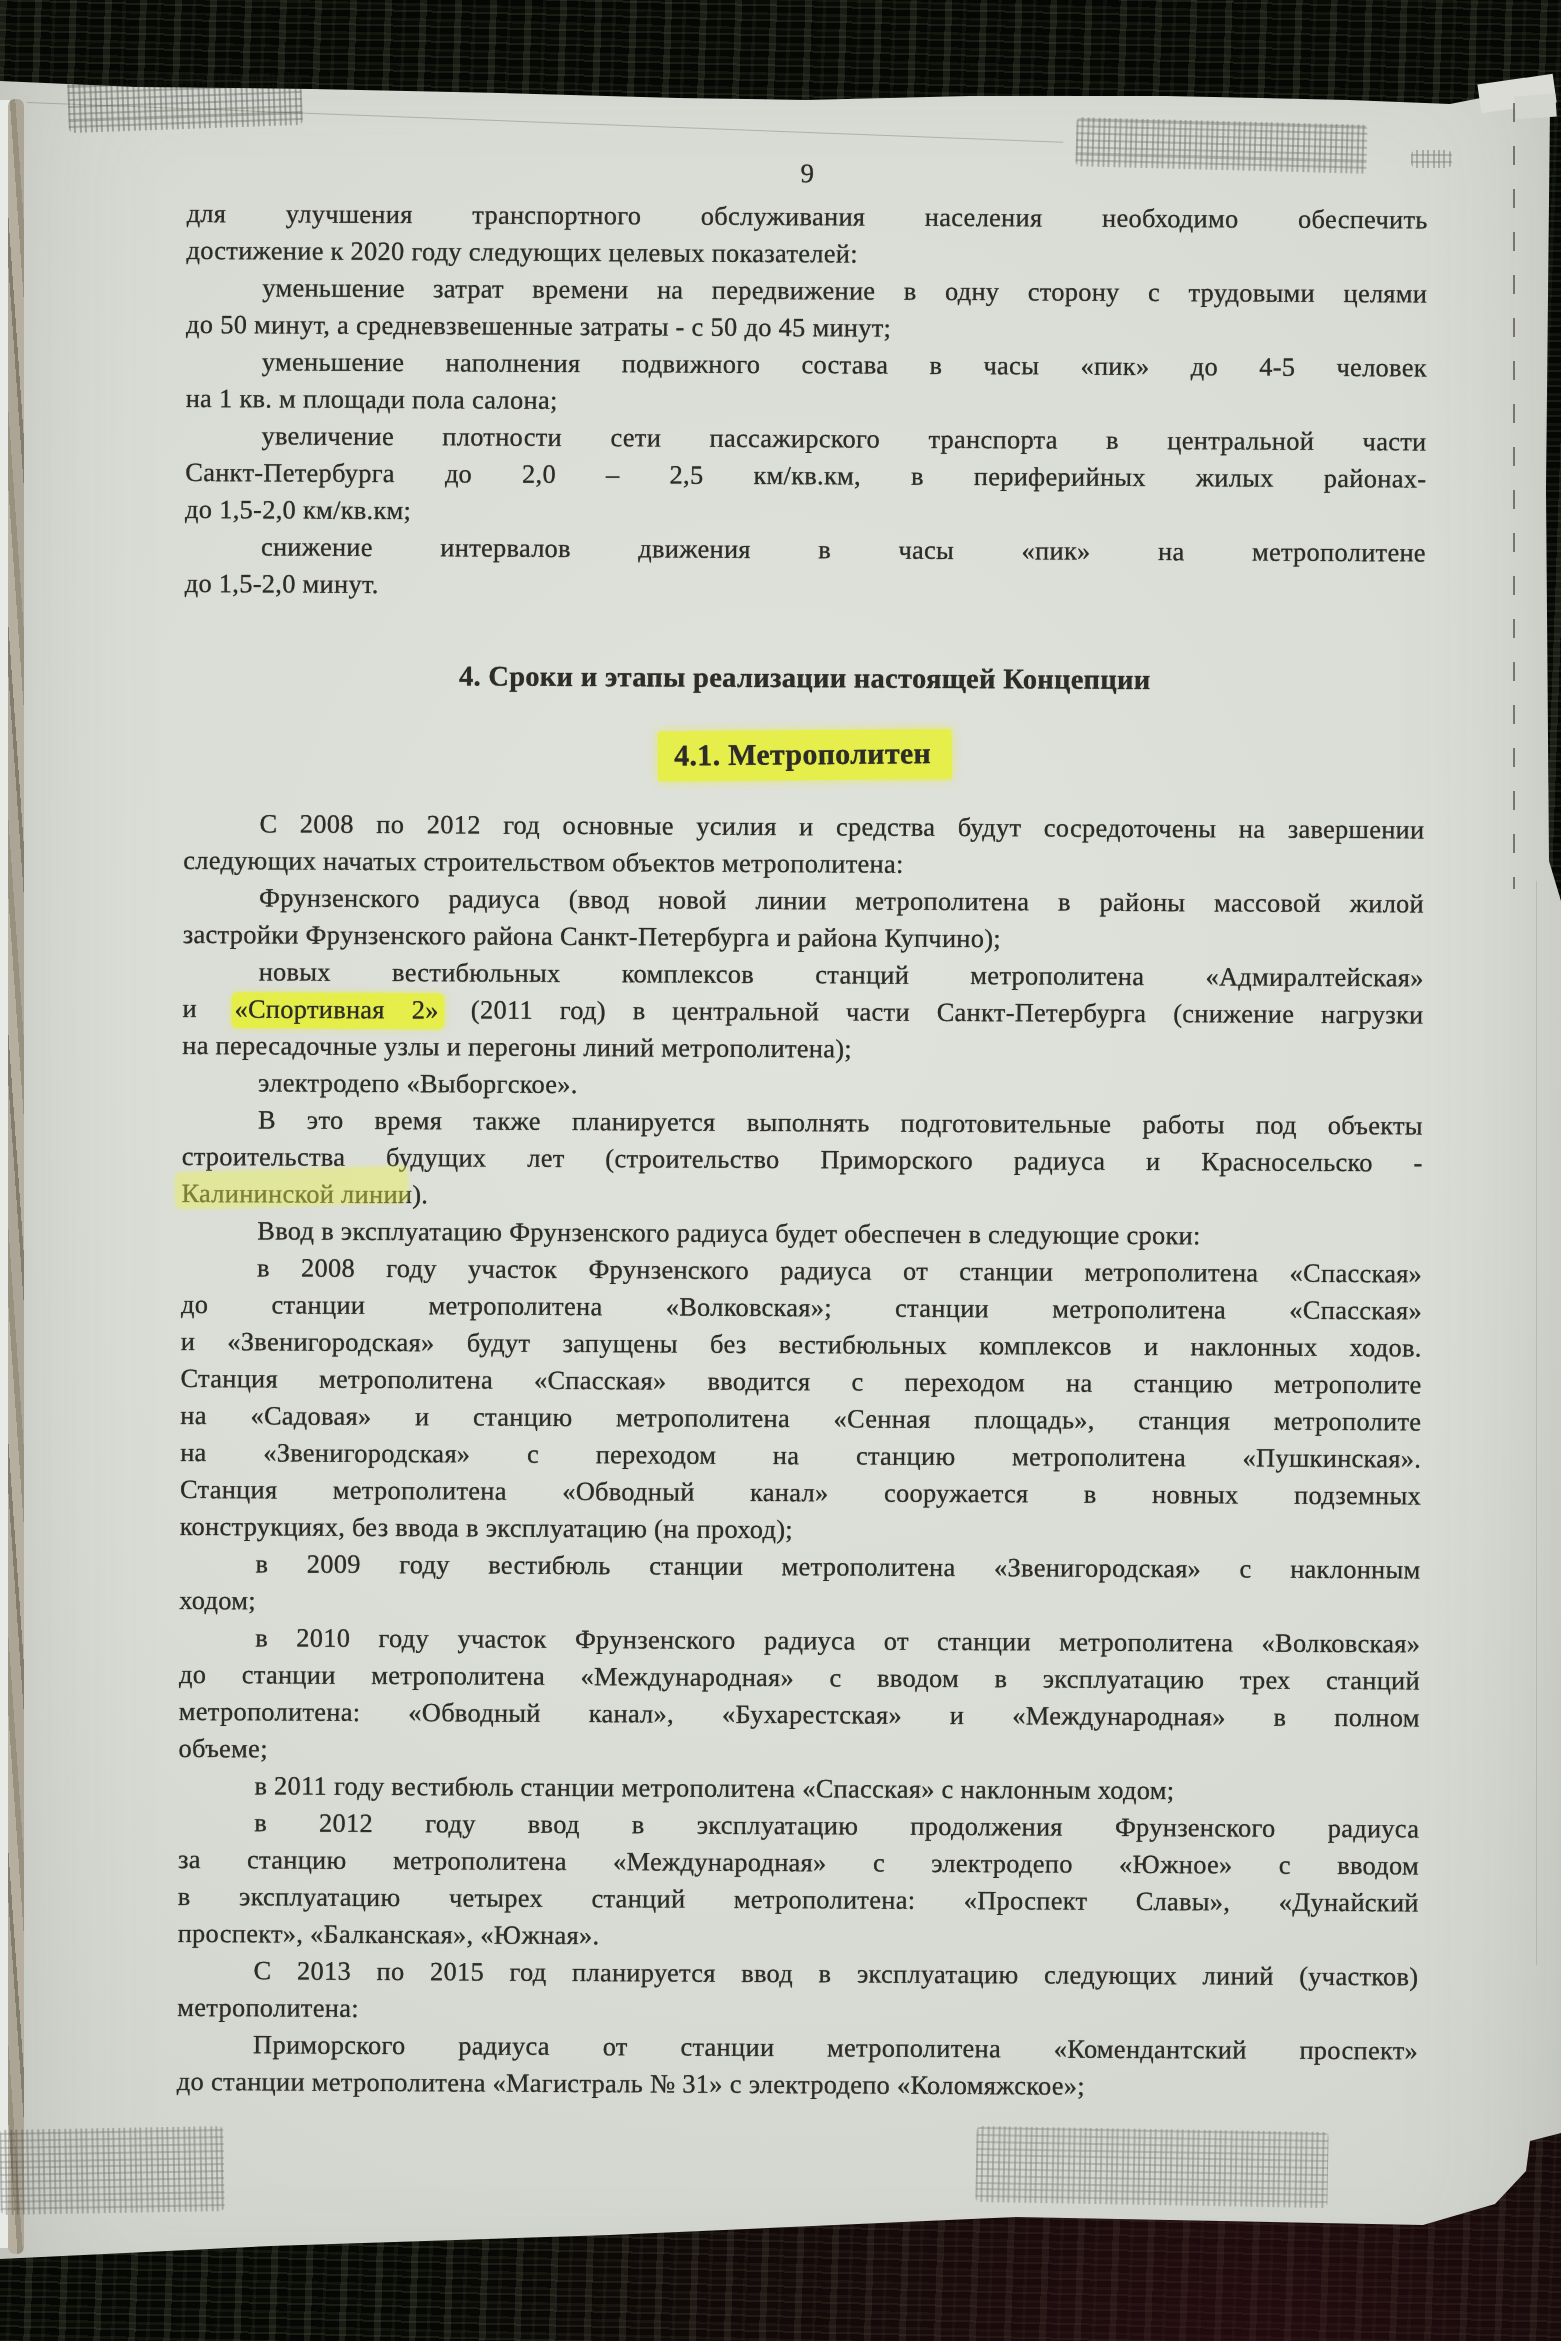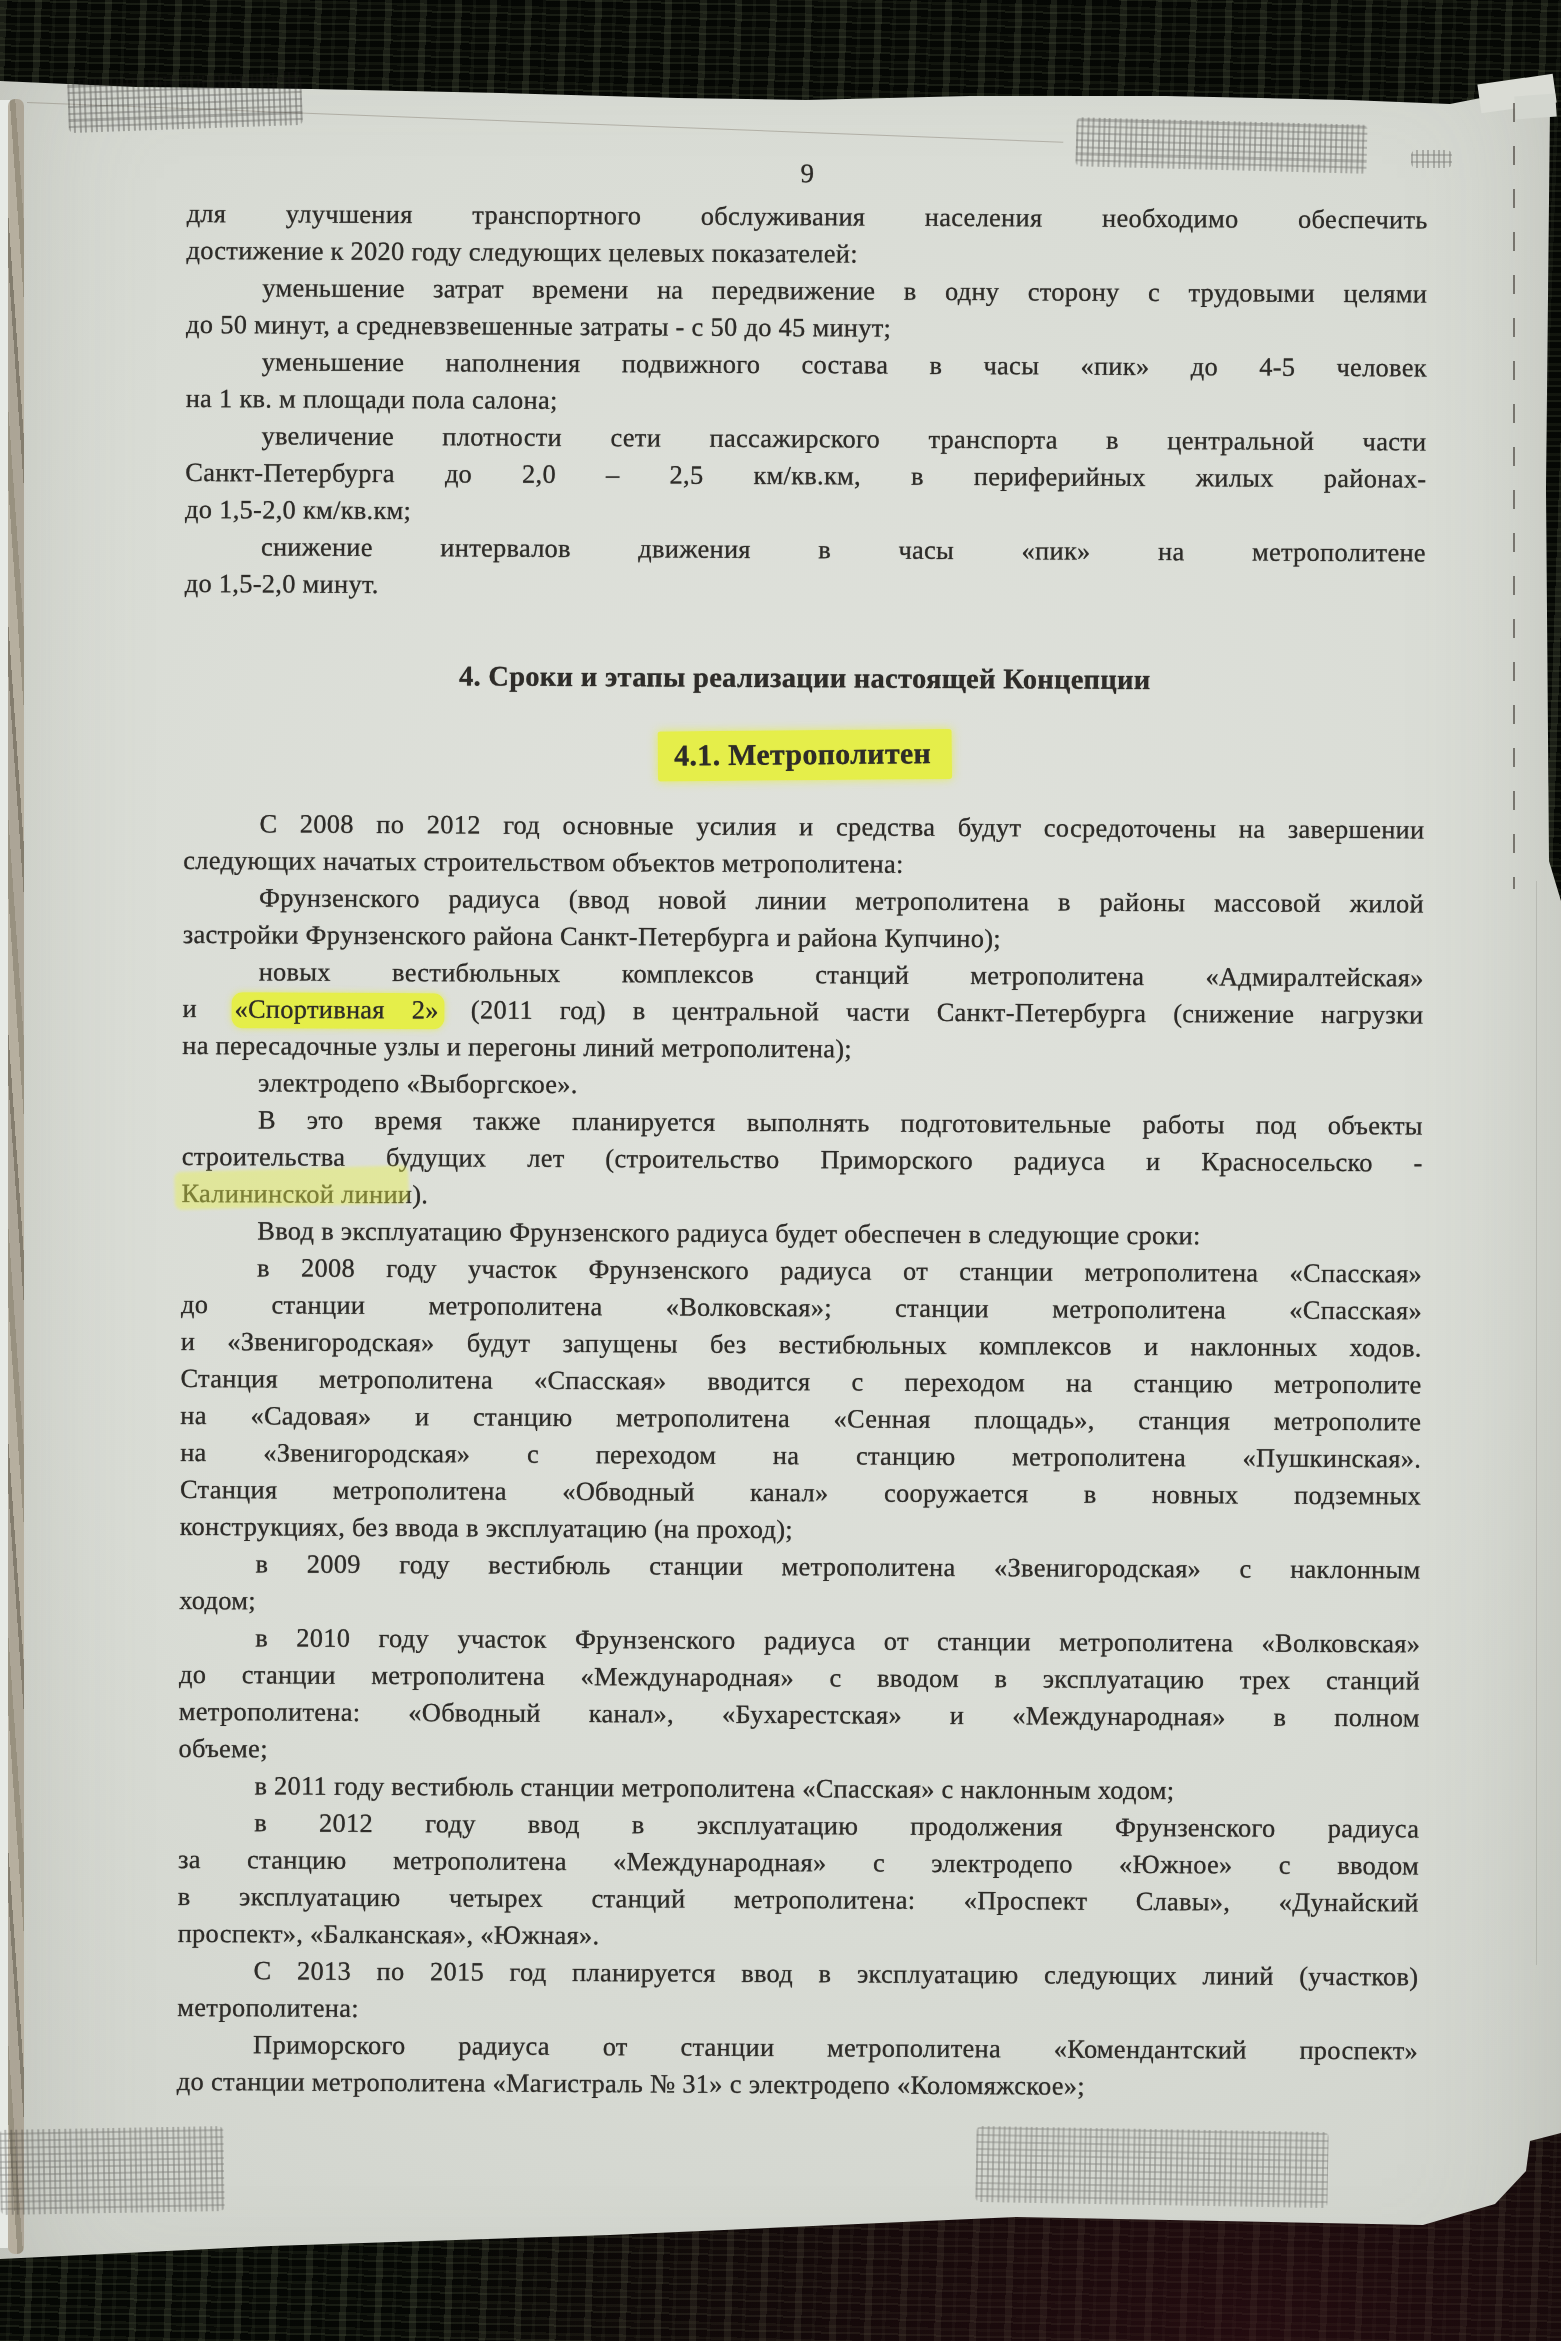--- a/index.html
+++ b/index.html
@@ -46,21 +46,21 @@
     -webkit-text-stroke:0.3px rgba(42,40,36,.5);
     text-shadow:0 0 0.7px rgba(40,38,34,.55);}
   .pagenum{text-align:center;line-height:37px;height:43px;font-size:27px;}
   .ln{line-height:37px;height:37px;white-space:normal;text-align:justify;text-align-last:justify;}
   .ln.end{text-align-last:left;}
   .ln.ind{text-indent:76px;}
   .heading{margin-top:54px;line-height:38px;height:38px;text-align:center;text-align-last:center;font-weight:bold;font-size:28.5px;}
   .subheading{margin-top:33px;line-height:41px;height:43px;text-align:center;text-align-last:center;font-weight:bold;font-size:30px;}
   .subheading .hl-chip{display:inline-block;background:rgba(230,240,58,.9);padding:2.7px 20.3px 6.8px 16.3px;transform:rotate(-.8deg);border-radius:2.7px;box-shadow:0 0 9.5px rgba(230,240,58,.75);}
   .blockB{margin-top:35px;}
-  .hl-inline{background:rgba(230,240,58,.9);padding:1.4px 5.4px 5.4px 2.7px;border-radius:11px;box-shadow:0 0 6.8px rgba(230,240,58,.7);margin-left:8px;}
+  .hl-inline{background:rgba(230,240,58,.9);padding:1.4px 5.4px 5.4px 2.7px;border-radius:6px;box-shadow:0 0 6.8px rgba(230,240,58,.7);margin-left:8px;}
   .hl-smear{position:absolute;left:-6.8px;top:1016px;width:234px;height:38px;background:#e9f24a;opacity:.42;transform:rotate(-2deg);border-radius:6.8px;filter:blur(1.4px);}
 </style>
 </head>
 <body>
 
 <div id="stage">
 
   <div class="paper"></div>
 
   <div class="under-sheet"></div>

